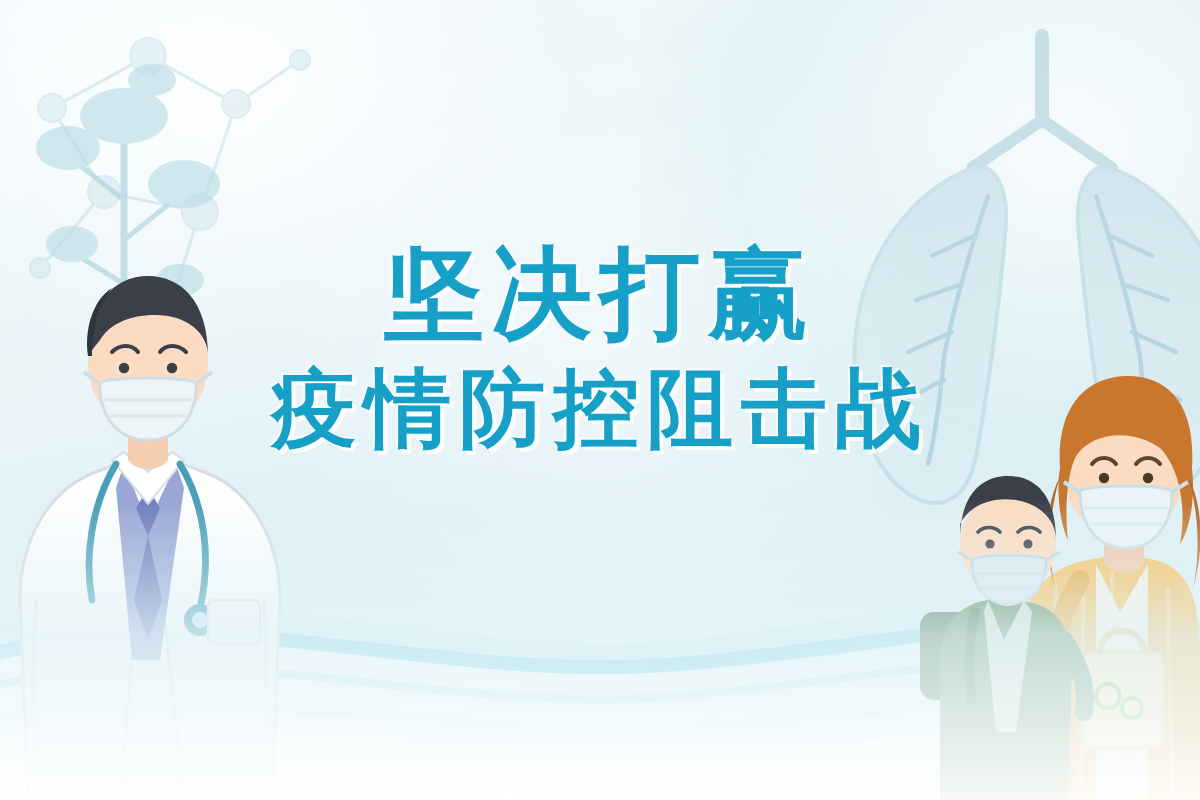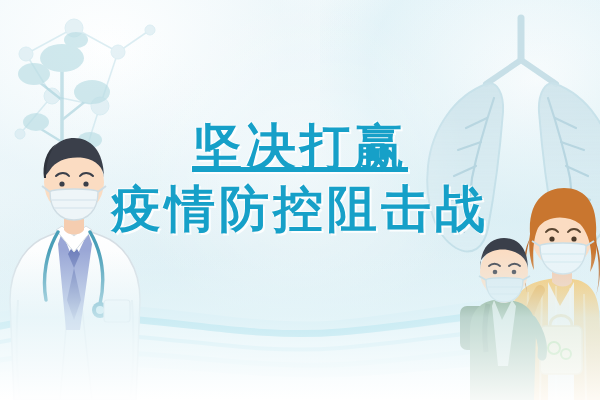--- a/index.html
+++ b/index.html
@@ -58,22 +58,22 @@
     font-family: "DejaVu Sans", "Liberation Sans", sans-serif;
     font-weight: bold;
     color: #16a0c8;
     letter-spacing: 4px;
     line-height: 1.08;
     text-shadow:
       0 0 1px rgba(255,255,255,0.9),
       2px 2px 0 rgba(255,255,255,0.85),
       -1px -1px 0 rgba(255,255,255,0.7);
   }
-  .headline-line.l1 { font-size: 50px; text-decoration: underline; }
-  .headline-line.l2 { font-size: 50px; margin-top: 8px; }
+  .headline-line.l1 { font-size: 50px; }
+  .headline-line.l2 { font-size: 43px; margin-top: 8px; }
 </style>
 </head>
 <body>
 
 <div class="poster">
 
   <div class="wash-a"></div>
   <div class="wash-b"></div>
 
   <svg class="bg-svg" viewBox="0 0 600 400" xmlns="http://www.w3.org/2000/svg">

